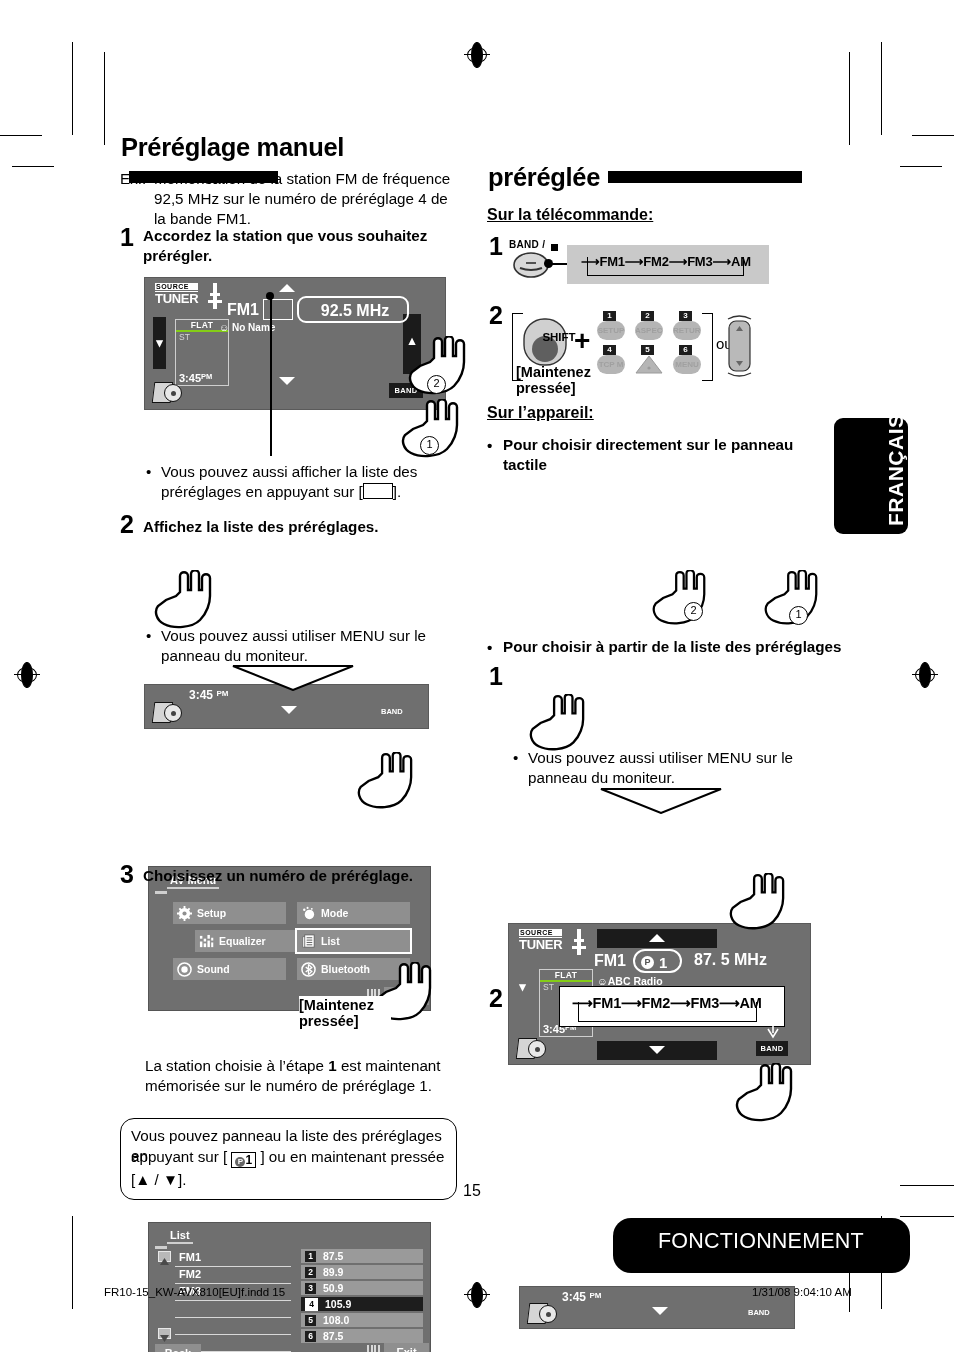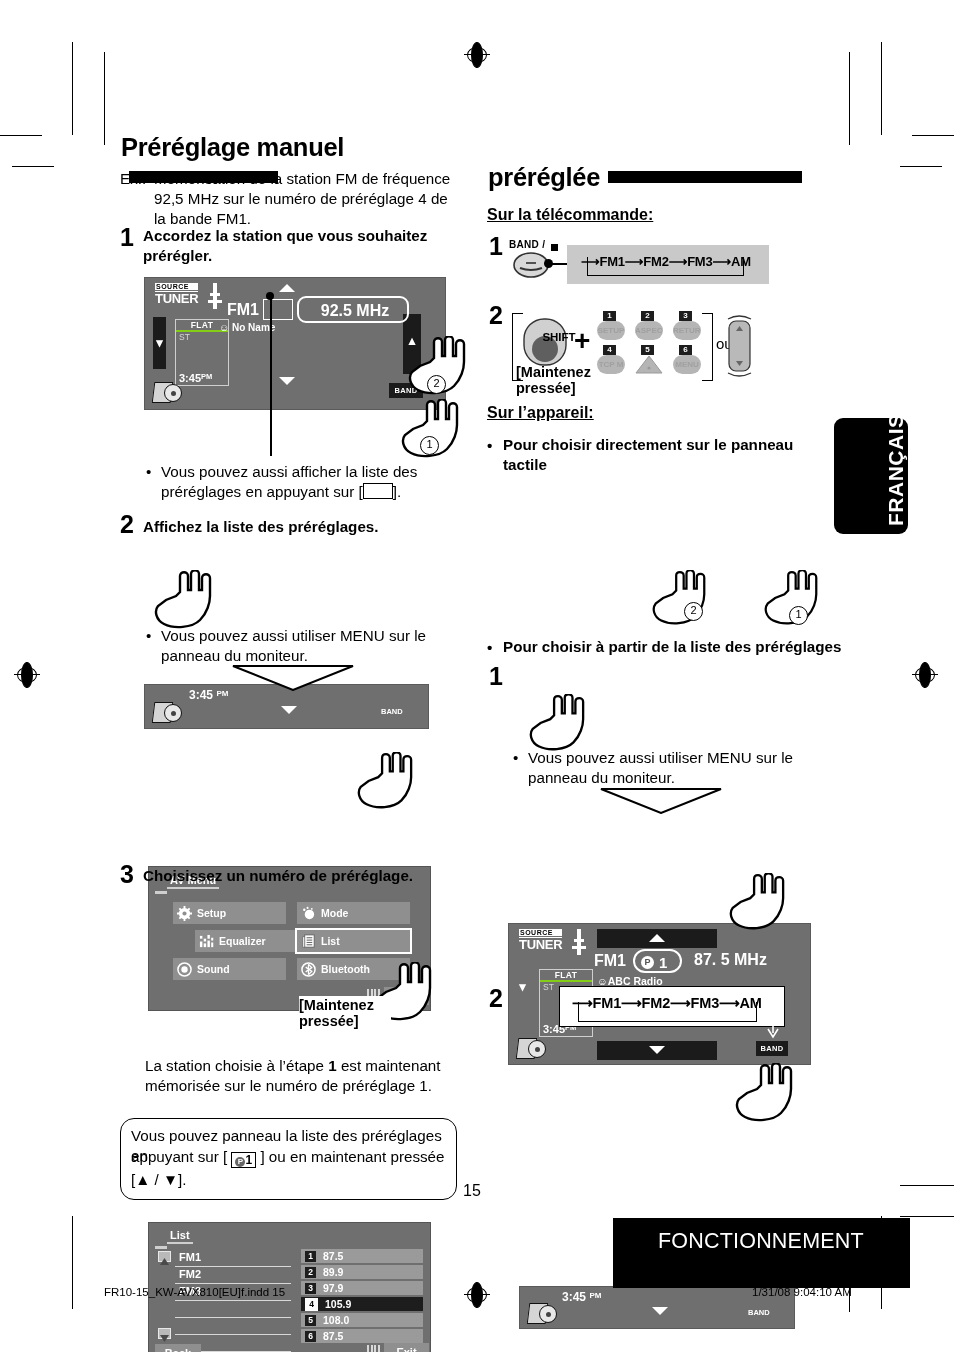--- a/index.html
+++ b/index.html
@@ -328,21 +328,21 @@
     <div class="prow" style="position:relative;height:14px;margin-bottom:2px;">
         <span class="n">1</span>
         <span>87.5</span>
       </div>
     <div class="prow" style="position:relative;height:14px;margin-bottom:2px;">
         <span class="n">2</span>
         <span>89.9</span>
       </div>
     <div class="prow" style="position:relative;height:14px;margin-bottom:2px;">
         <span class="n">3</span>
-        <span>97.9</span>
+        <span>50.9</span>
       </div>
     <div class="prow on" style="position:relative;height:14px;margin-bottom:2px;">
         <span class="n">4</span>
         <span>105.9</span>
       </div>
     <div class="prow" style="position:relative;height:14px;margin-bottom:2px;">
         <span class="n">5</span>
         <span>108.0</span>
       </div>
     <div class="prow" style="position:relative;height:14px;">
@@ -569,17 +569,17 @@
 <svg width="62" height="62" viewBox="0 0 62 62">
       <path d="M6 36 C2 41 4 50 12 54 C22 59 40 58 48 50 C55 43 58 33 58 26 L58 8 C58 3 50 3 50 8 L50 20 L47 20 L47 4 C47 -1 39 -1 39 4 L39 20 L36 20 L36 6 C36 1 28 1 28 6 L28 22 L24 26 L14 30 Z" fill="#fff" stroke="#000" stroke-width="2.4"></path>
     </svg>
 </div>
 
 <div class="frtab" style="left:834px;top:418px;width:74px;height:116px;">
   <span style="left:50px;top:108px;">FRANÇAIS</span>
 </div>
 
 <div class="pgnum" style="left:463px;top:1182px;">15</div>
-<div class="footbar" style="left:613px;top:1218px;width:297px;height:70px;">
+<div class="footbar" style="left:613px;top:1218px;width:297px;height:55px;border-radius:18px;">
   <span style="left:45px;top:11px;">FONCTIONNEMENT</span>
 </div>
 <div class="footmeta" style="left:104px;top:1286px;">FR10-15_KW-AVX810[EU]f.indd   15</div>
 <div class="footmeta" style="left:752px;top:1286px;">1/31/08   9:04:10 AM</div>
 
 </body></html>

